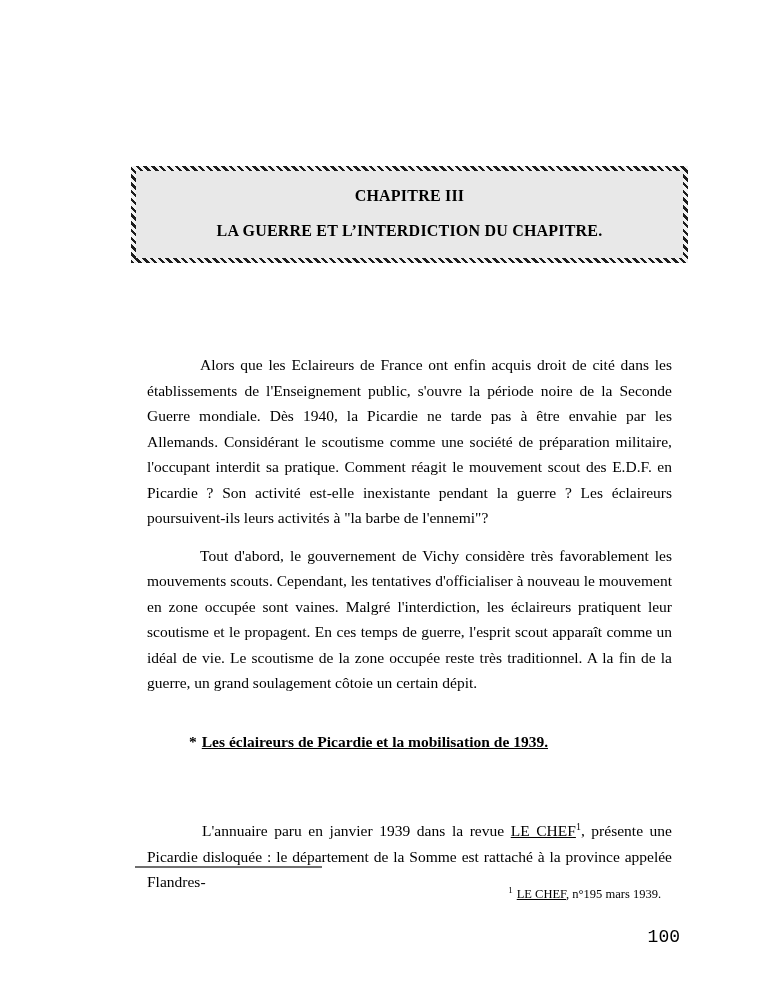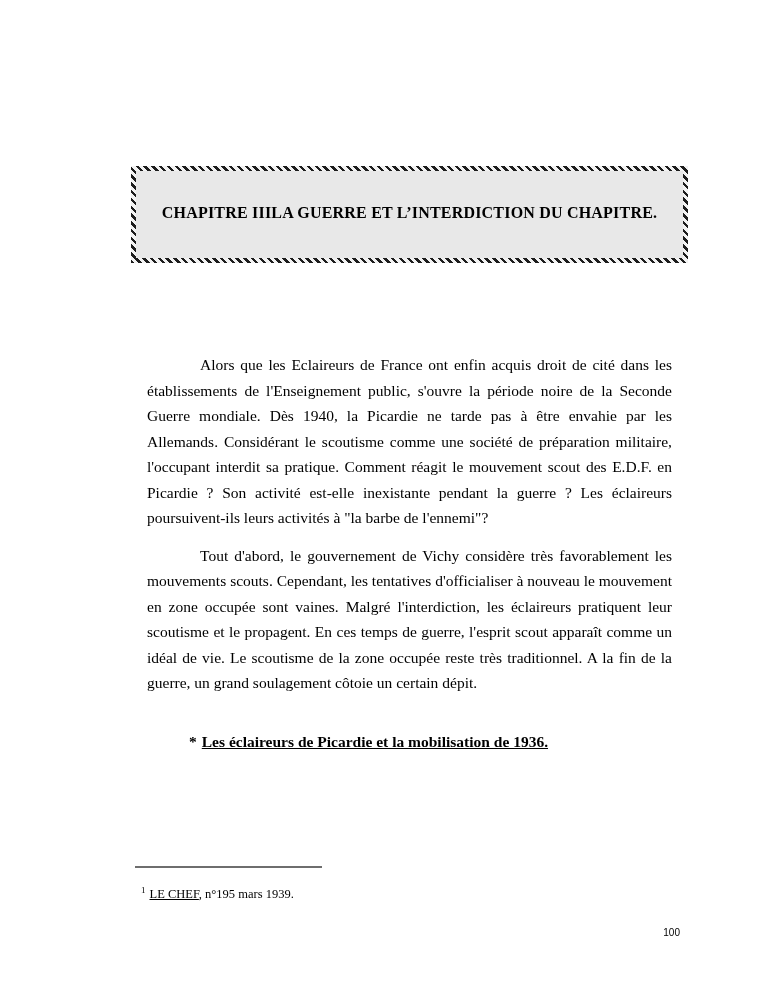--- a/index.html
+++ b/index.html
@@ -23,20 +23,21 @@
     width: 557px;
     height: 97px;
     padding: 5px;
     background: repeating-linear-gradient(45deg, #1c1c1c 0 2.5px, #f2f2f2 2.5px 5.5px);
   }
   .title-box-inner {
     width: 100%;
     height: 100%;
     background: #e8e8e8;
     display: flex;
+    flex-direction: column;
     align-items: center;
     justify-content: center;
     padding-bottom: 4px;
   }
   .title-line {
     font-weight: bold;
     font-size: 16px;
     line-height: 35px;
     letter-spacing: 0.2px;
     white-space: nowrap;
@@ -85,32 +86,33 @@
     height: 2px;
     background: #6e6e6e;
   }
   .footnote {
     position: absolute;
     left: 141px;
     top: 885px;
     width: 520px;
     font-size: 12.5px;
     line-height: 18px;
+    text-align: right;
   }
   .footnote .fn-ref { font-size: 9px; }
   .footnote .citation { margin-left: 4px; }
 
   .page-number {
     position: absolute;
     left: 135px;
     top: 927px;
     width: 545px;
     text-align: right;
-    font-family: Liberation Sans, sans-serif;
-    font-size: 10px;
+    font-family: Liberation Mono, monospace;
+    font-size: 18px;
     color: #000000;
   }
 </style>
 </head>
 <body>
 
 <div class="page">
 
   <div class="title-box">
     <div class="title-box-inner">
@@ -118,23 +120,26 @@
       <div class="title-line">LA GUERRE ET L’INTERDICTION DU CHAPITRE.</div>
     </div>
   </div>
 
   <div class="text-block block-1">
     <p class="para">Alors que les Eclaireurs de France ont enfin acquis droit de cité dans les établissements de l'Enseignement public, s'ouvre la période noire de la Seconde Guerre mondiale. Dès 1940, la Picardie ne tarde pas à être envahie par les Allemands. Considérant le scoutisme comme une société de préparation militaire, l'occupant interdit sa pratique. Comment réagit le mouvement scout des E.D.F. en Picardie ? Son activité est-elle inexistante pendant la guerre ? Les éclaireurs poursuivent-ils leurs activités à "la barbe de l'ennemi"?</p>
     <p class="para">Tout d'abord, le gouvernement de Vichy considère très favorablement les mouvements scouts. Cependant, les tentatives d'officialiser à nouveau le mouvement en zone occupée sont vaines. Malgré l'interdiction, les éclaireurs pratiquent leur scoutisme et le propagent. En ces temps de guerre, l'esprit scout apparaît comme un idéal de vie. Le scoutisme de la zone occupée reste très traditionnel. A la fin de la guerre, un grand soulagement côtoie un certain dépit.</p>
   </div>
 
   <div class="section-heading">
-    <span class="heading-marker">*</span><span class="underlined">Les éclaireurs de Picardie et la mobilisation de 1936.</span>
+    <span class="heading-marker">*</span><span class="underlined">Les éclaireurs de Picardie et la mobilisation de 1939.</span>
   </div>
 
+  <div class="text-block block-3">
+    <p class="para"><span>L'annuaire paru en janvier 1939 dans la revue </span><span class="citation">LE CHEF</span><sup class="fn-ref">1</sup><span>, présente une Picardie disloquée : le département de la Somme est rattaché à la province appelée Flandres-</span></p>
+  </div>
 
   <div class="footnote-rule"></div>
 
   <div class="footnote">
     <sup class="fn-ref">1</sup><span class="citation">LE CHEF</span><span>, n°195 mars 1939.</span>
   </div>
 
   <div class="page-number">100</div>
 
 </div>

